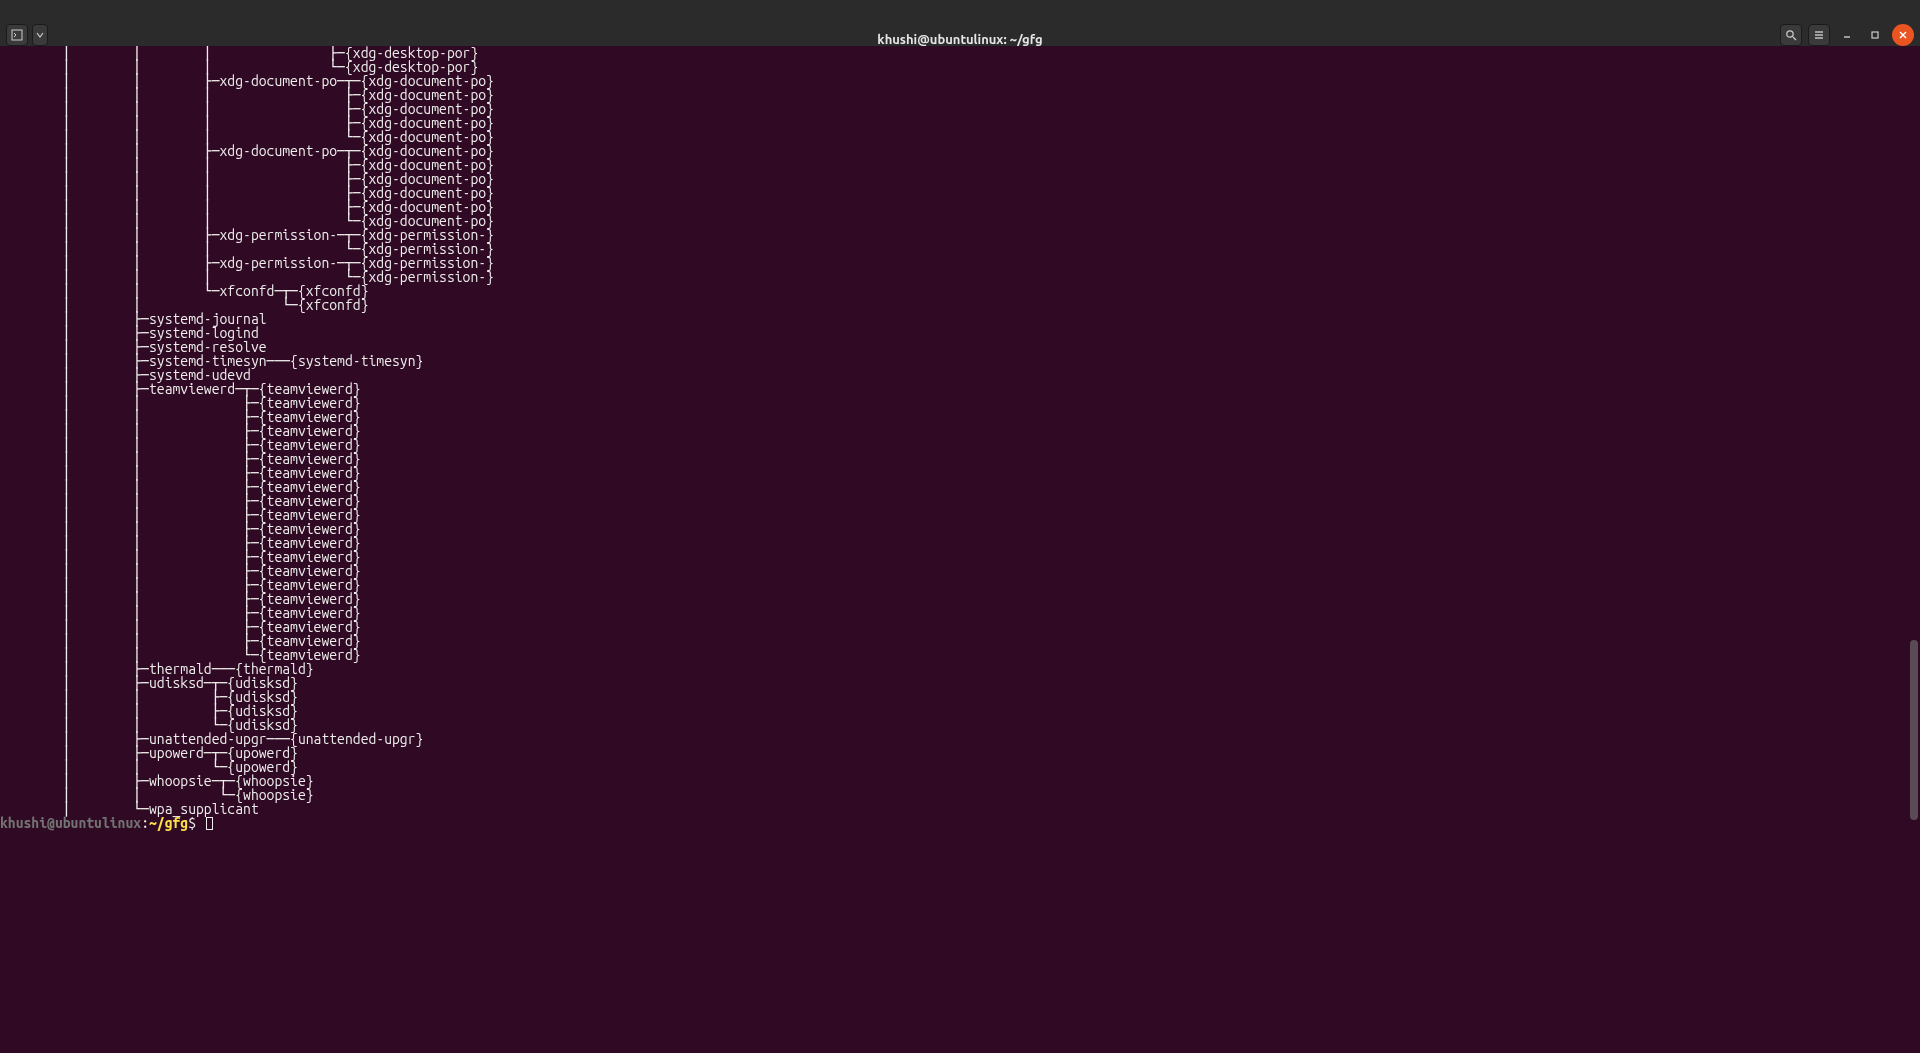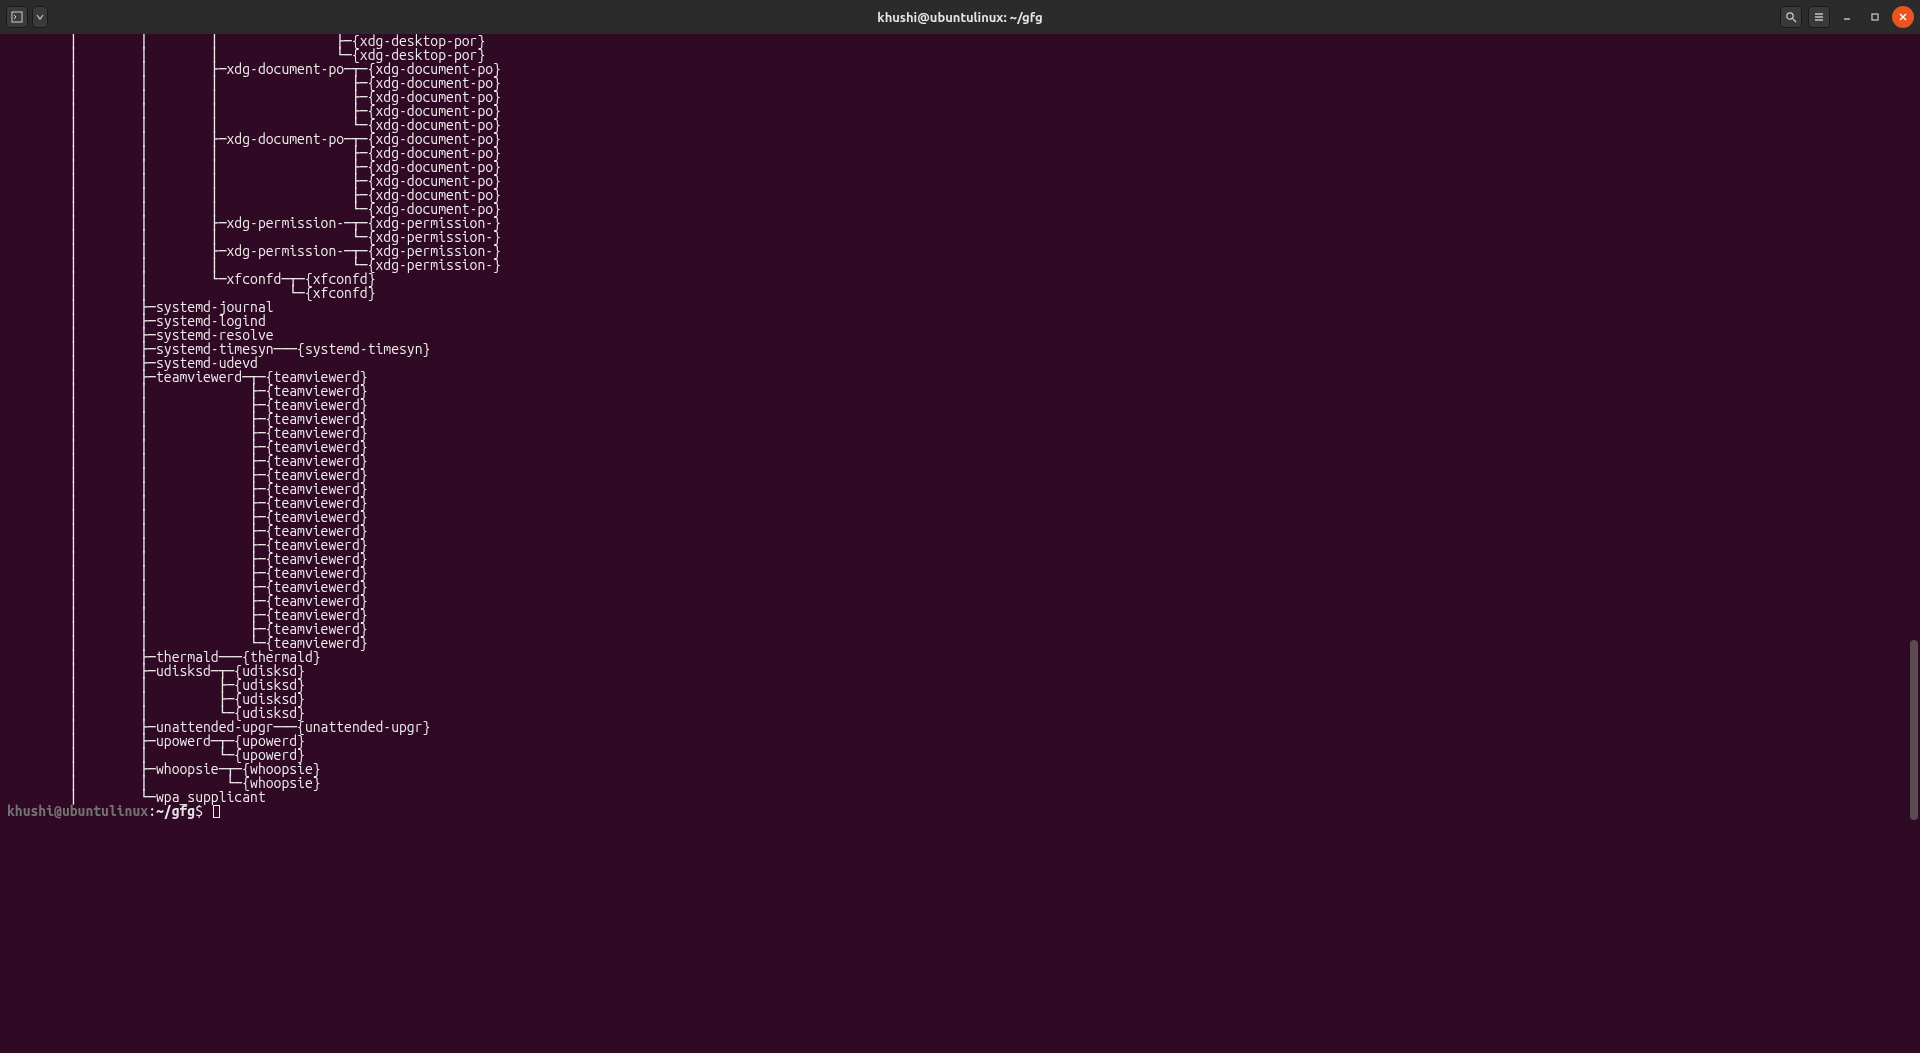--- a/index.html
+++ b/index.html
@@ -5,25 +5,25 @@
 * { margin: 0; padding: 0; box-sizing: border-box; }
 html, body { width: 1920px; height: 1053px; overflow: hidden; }
 body {
   background: #300a24;
   font-family: "Ubuntu Mono", "DejaVu Sans Mono", monospace;
   font-size: 14px;
   line-height: 14px;
   color: #eeeeec;
 }
 .titlebar {
-  height: 17px;
+  height: 46px;
   background: #2b2b2b;
   display: flex;
-  align-items: center;
-  padding: 17px 6px;
+  align-items: flex-end;
+  padding: 0 6px;
   position: relative;
 }
 .tb-left { display: flex; gap: 4px; align-items: center; }
 .tb-btn {
   background: #3a3a3a;
   border: 1px solid #1a1a1a;
   border-radius: 4px;
   height: 22px;
   min-width: 22px;
   display: flex;
@@ -44,29 +44,29 @@
   pointer-events: none;
 }
 .tb-right { margin-left: auto; display: flex; gap: 6px; align-items: center; }
 .win-btn {
   width: 22px; height: 22px; border-radius: 11px;
   display: flex; align-items: center; justify-content: center;
   color: #ddd; font-size: 11px; cursor: pointer;
 }
 .win-close { background: #e95420; color: #fff; }
 .terminal {
-  padding: 0 0 0 7px;
+  padding: 0 0 0 0;
   white-space: pre;
   font-family: "Ubuntu Mono", "DejaVu Sans Mono", monospace;
   font-size: 14px;
   line-height: 14px;
   letter-spacing: 0;
 }
 .prompt-user { color: #737373; font-weight: bold; }
-.prompt-path { color: #e5e5e5; font-weight: bold; }
+.prompt-path { color: #fde047; font-weight: bold; }
 .prompt-dollar { color: #eeeeec; }
 .cursor {
   display: inline-block;
   width: 7px; height: 13px;
   border: 1px solid #eeeeec;
   vertical-align: bottom;
   margin-left: 2px;
 }
 .scrollbar {
   position: absolute;

